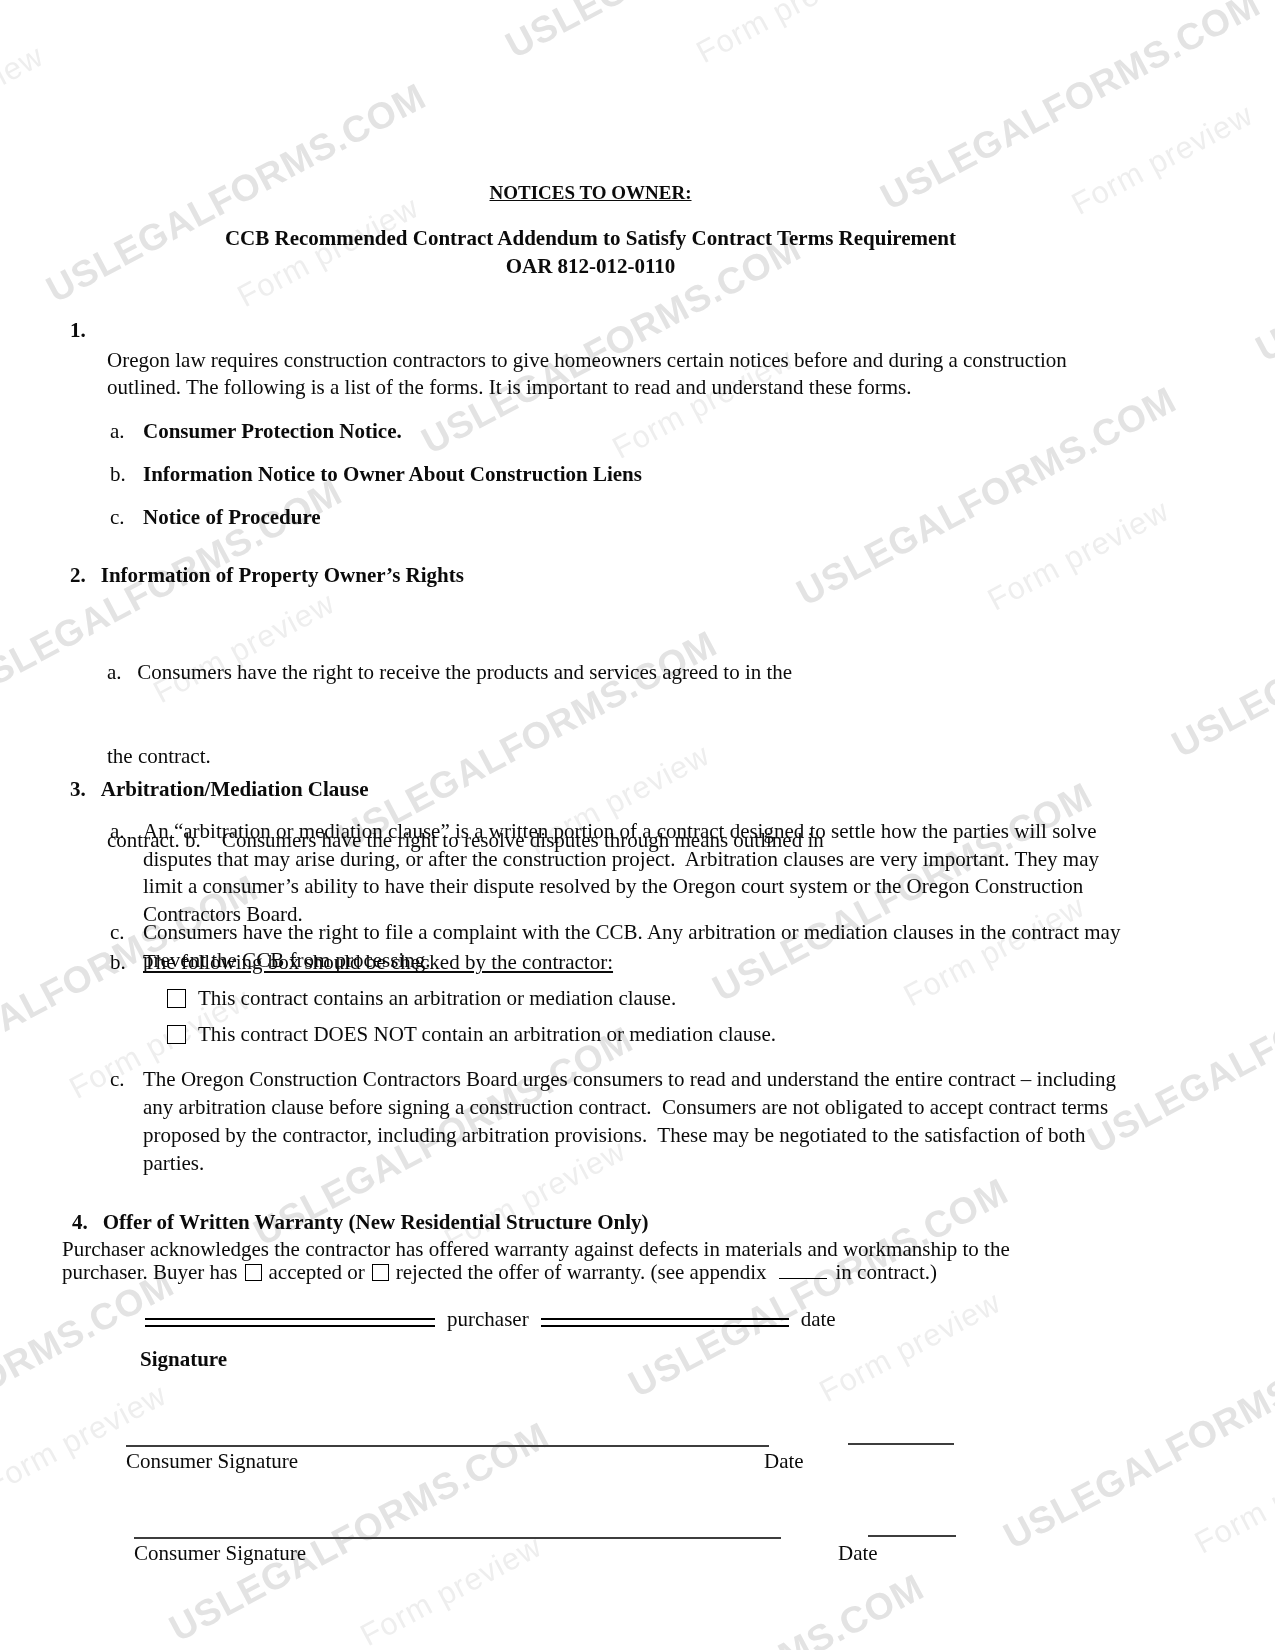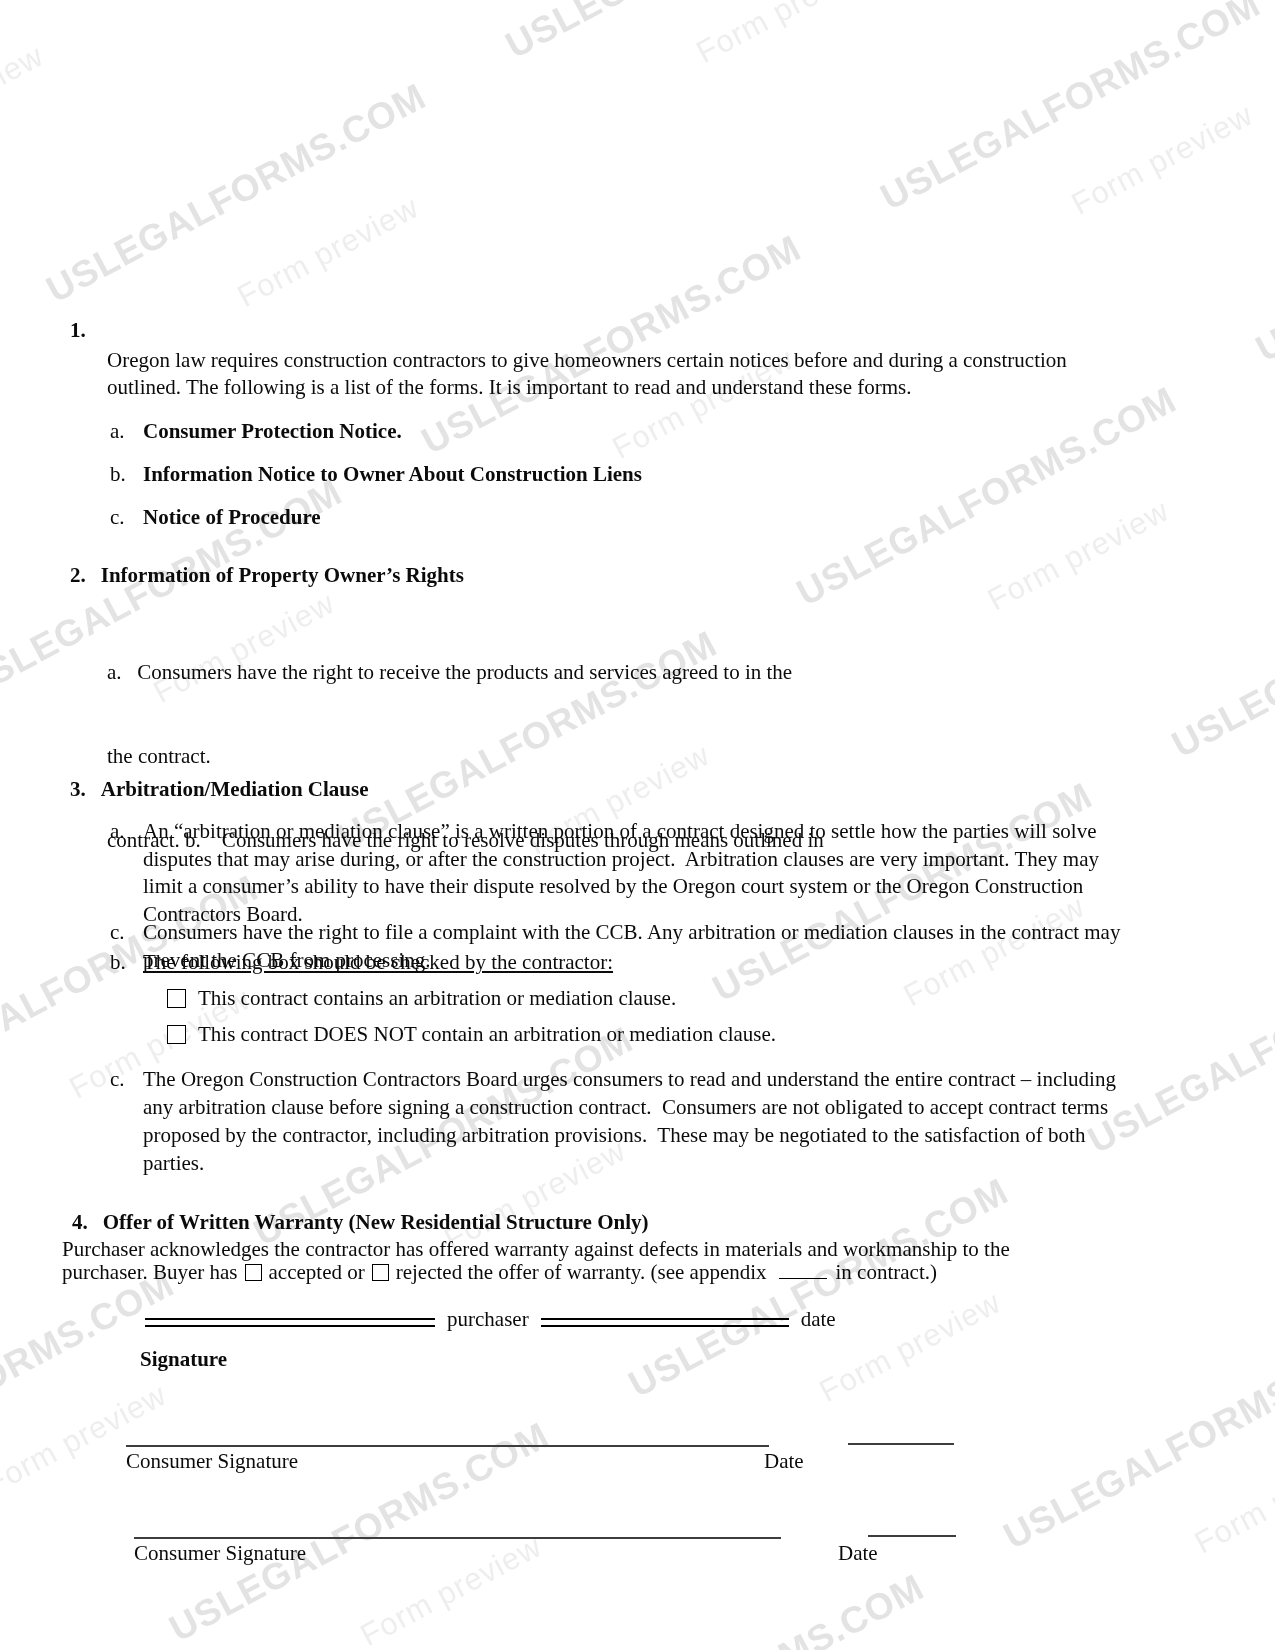--- a/index.html
+++ b/index.html
@@ -112,20 +112,25 @@
         <span class="wm-brand" style="left: 1040px; top: 1860px;">USLEGALFORMS.COM</span>
         <span class="wm-preview" style="left: 1205px; top: 1958px;">Form preview</span>
         <span class="wm-brand" style="left: 1560px; top: 1860px;">USLEGALFORMS.COM</span>
         <span class="wm-preview" style="left: 1725px; top: 1958px;">Form preview</span>
         <span class="wm-brand" style="left: 780px; top: 2170px;">USLEGALFORMS.COM</span>
         <span class="wm-brand" style="left: 1300px; top: 2170px;">USLEGALFORMS.COM</span>
         <span class="wm-preview" style="left: 1465px; top: 2268px;">Form preview</span>
       </div>
   </div>
 
+  <div class="abs header">
+    <div class="doc-title">NOTICES TO OWNER:</div>
+    <div class="doc-sub">CCB Recommended Contract Addendum to Satisfy Contract Terms Requirement</div>
+    <div class="doc-oar">OAR 812-012-0110</div>
+  </div>
 
   <div class="abs sec" style="top:318px;">
     <div class="sec-head">
       <span class="sec-num">1.</span>
     </div>
     <div class="intro">Oregon law requires construction contractors to give homeowners certain notices before and during a construction outlined. The following is a list of the forms. It is important to read and understand these forms.</div>
     <div class="lettered s1-item">
       <span class="letter">a.</span>
       <span class="li-bold">Consumer Protection Notice.</span>
     </div>

